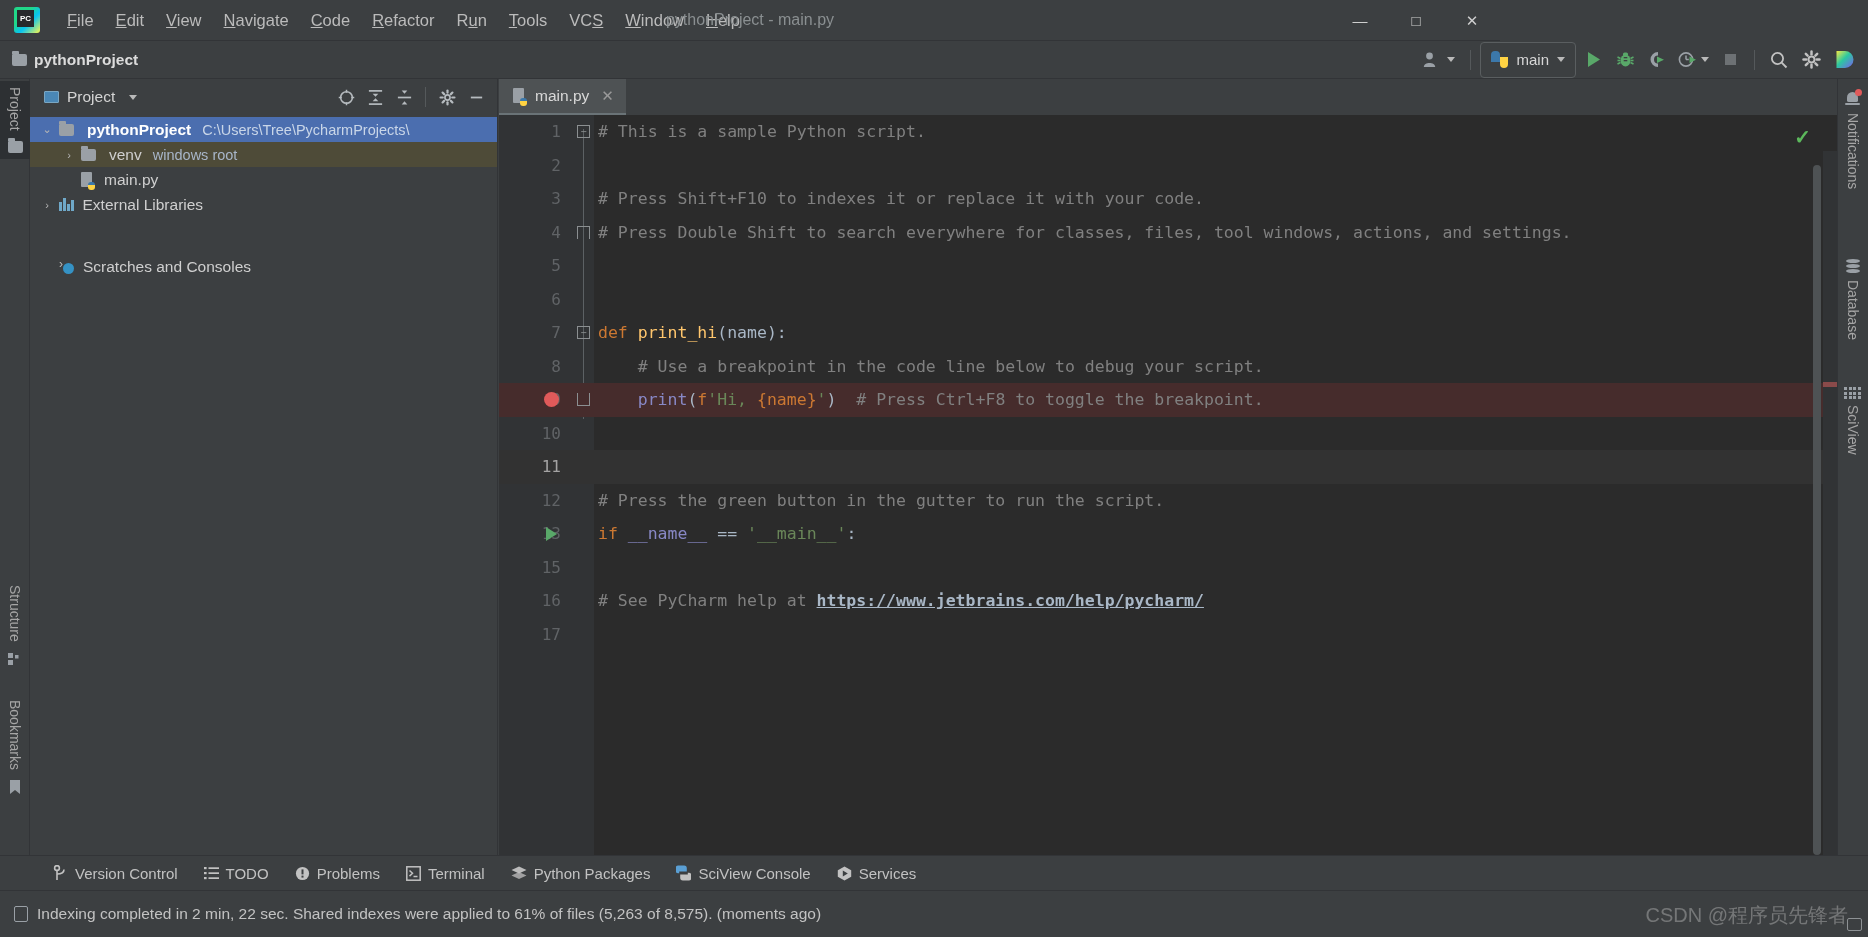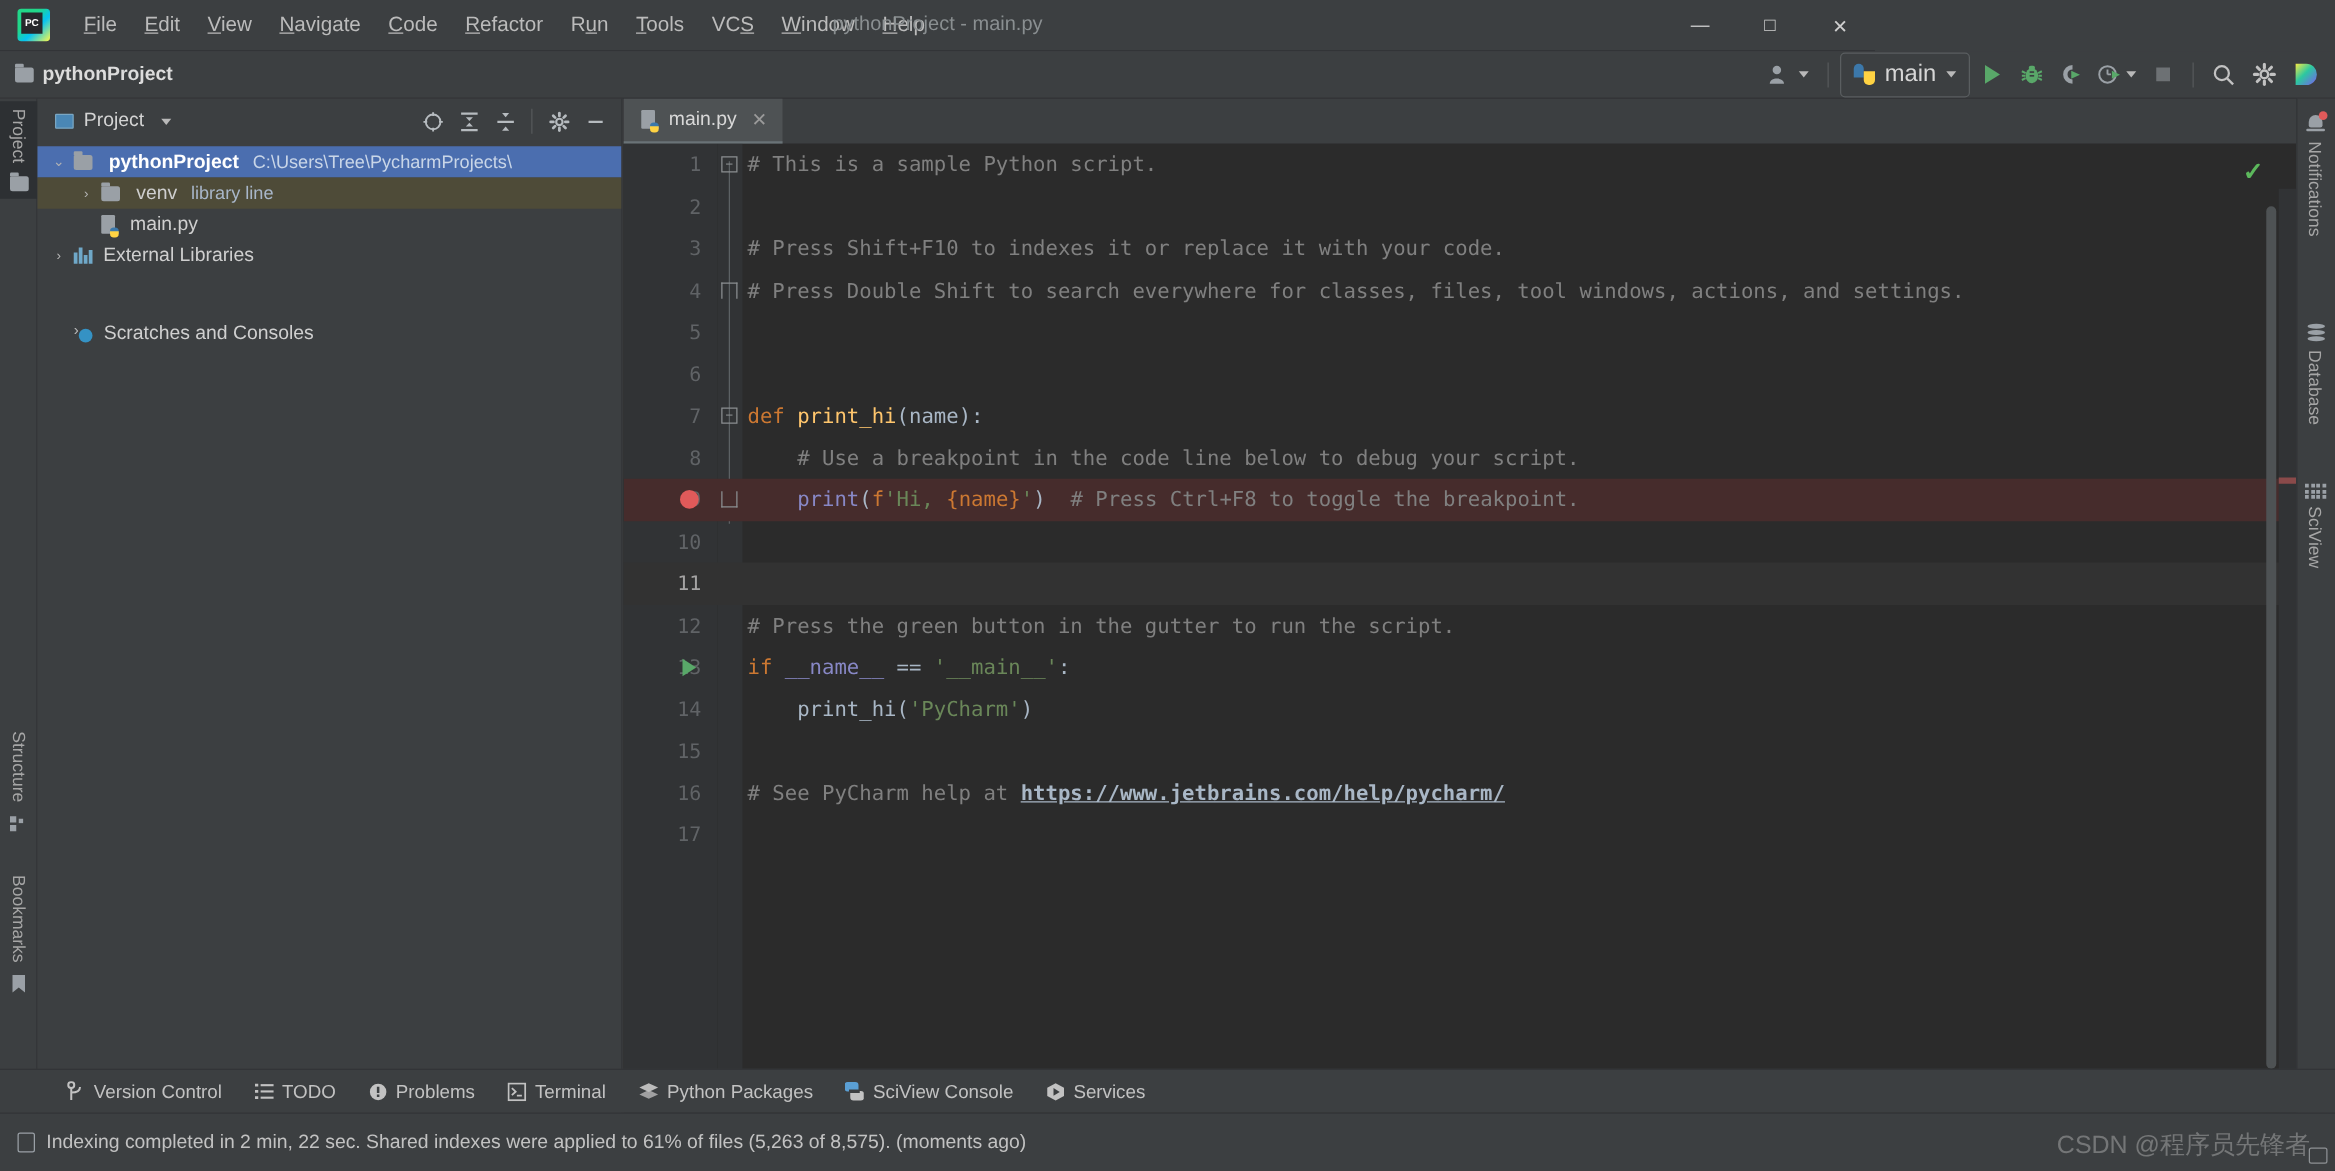--- a/index.html
+++ b/index.html
@@ -53,21 +53,21 @@
     width: 15px; height: 12px; background: #9aa0a6; border-radius: 1px 2px 2px 2px;
     position: relative;
   }
   .folder-ic::before { content:""; position:absolute; top:-3px; left:0; width:7px; height:3px;
     background:#9aa0a6; border-radius:1px 1px 0 0; }
   .tb-right { margin-left: auto; display: flex; align-items: center; gap: 2px; padding-right: 10px; }
   .tb-ic { width: 30px; height: 28px; display:flex; align-items:center; justify-content:center; cursor:default;}
   .tb-sep { width:1px; height:20px; background:#55595b; margin:0 7px; }
   .runcfg {
     display:flex; align-items:center; gap:8px; height:36px; padding: 0 10px;
-    border:1px solid #5a5e60; border-radius:4px; color:#d6d6d6; font-size:19px;text-align:center;
+    border:1px solid #5a5e60; border-radius:4px; color:#d6d6d6; font-size:15px;text-align:center;
   }
   .py-ic { width:17px; height:17px; position:relative; }
   .py-ic .b1 { position:absolute; left:0; top:0; width:8.5px; height:11px;
     background:#3c78aa; border-radius:4px 4px 0 0; }
   .py-ic .b2 { position:absolute; right:0; bottom:0; width:8.5px; height:11px;
     background:#ffd343; border-radius:0 0 4px 4px; }
   .caret { width:0; height:0; border-left:4.5px solid transparent; border-right:4.5px solid transparent;
     border-top:5px solid #b9b9b9; }
 
   
@@ -464,21 +464,21 @@
         <div class="row sel" style="padding-left: 10px;">
           <span class="arrow">⌄</span>
           <span class="folder-ic" style="margin-right: 4px;"></span>
           <span class="bold" style="margin-left: 4px;">pythonProject</span>
           <span class="path">C:\Users\Tree\PycharmProjects\</span>
         </div>
         <div class="row hl" style="padding-left: 32px;">
           <span class="arrow">›</span>
           <span class="folder-ic" style="margin-right: 4px;"></span>
           <span style="margin-left: 4px;">venv</span>
-          <span class="path">library line</span>
+          <span class="path">windows root</span>
         </div>
         <div class="row" style="padding-left: 32px;">
           <span class="arrow"></span>
           <span class="pyfile-ic">
             <i class="pg"></i>
             <i class="s1"></i>
             <i class="s2"></i>
           </span>
           <span style="margin-left: 4px;">main.py</span>
         </div>
@@ -570,24 +570,20 @@
             <span class="ltext"></span>
           </div>
           <div class="ln">
             <span class="lnum">12</span>
             <span class="ltext"><span class="cmt"># Press the green button in the gutter to run the script.</span></span>
           </div>
           <div class="ln">
             <span class="lnum">13</span>
             <span class="run-tri"></span>
             <span class="ltext"><span class="kw">if </span><span class="bi">__name__ </span><span class="brc">== </span><span class="str">'__main__'</span><span class="brc">:</span></span>
-          </div>
-          <div class="ln">
-            <span class="lnum">14</span>
-            <span class="ltext"><span class="brc">    print_hi(</span><span class="str">'PyCharm'</span><span class="brc">)</span></span>
           </div>
           <div class="ln">
             <span class="lnum">15</span>
             <span class="ltext"></span>
           </div>
           <div class="ln">
             <span class="lnum">16</span>
             <span class="ltext"><span class="cmt"># See PyCharm help at </span><span class="link">https://www.jetbrains.com/help/pycharm/</span></span>
           </div>
           <div class="ln">

